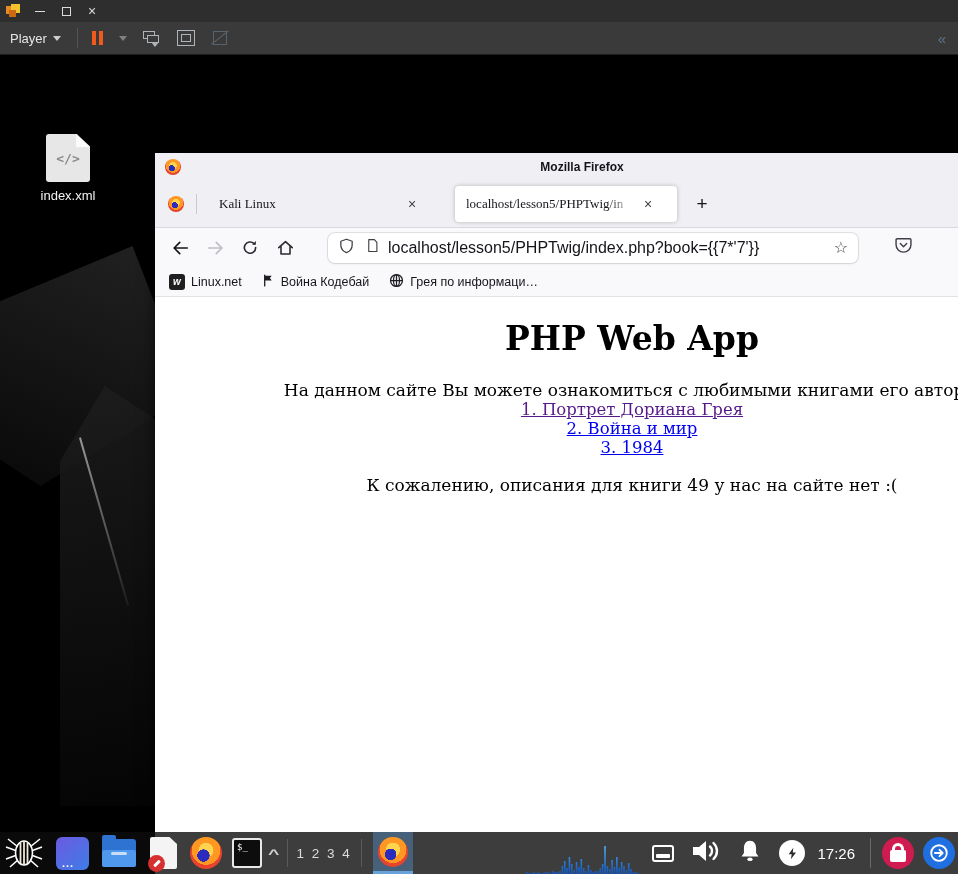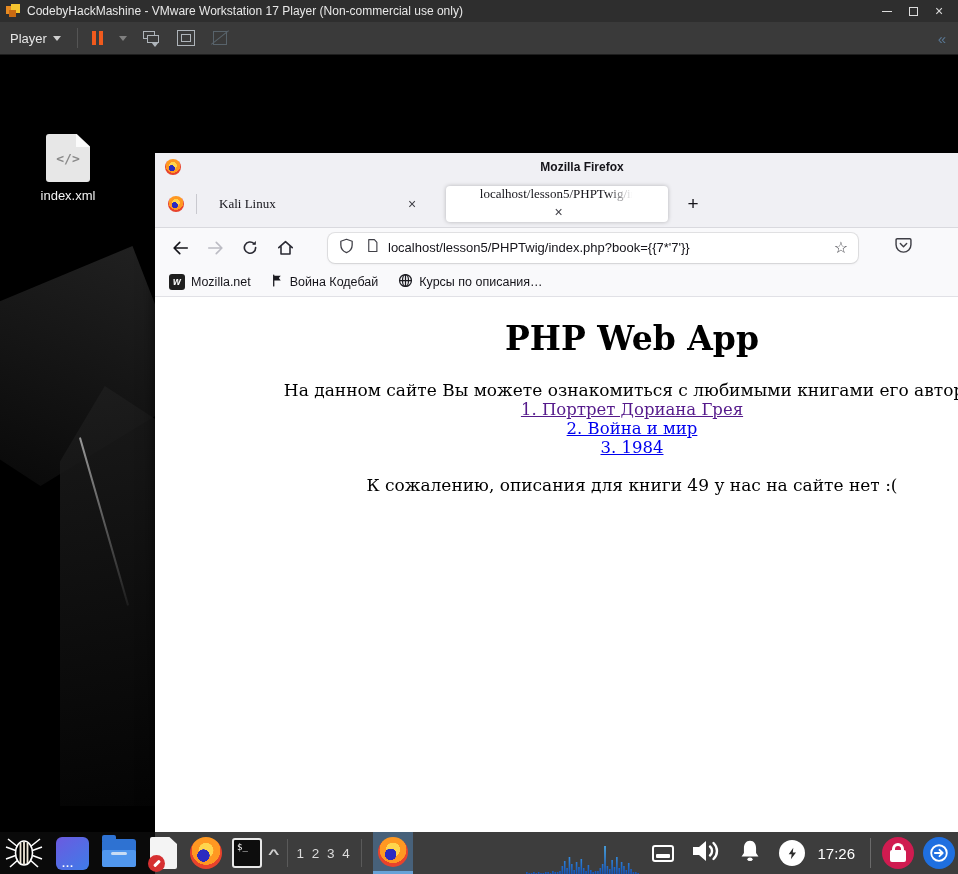--- a/index.html
+++ b/index.html
@@ -70,33 +70,33 @@
   .ff-wintitle{position:absolute;left:0;width:854px;text-align:center;font-size:12px;font-weight:bold;color:#15141a;}
   .ff-tabbar{position:absolute;left:0;top:28px;width:100%;height:46px;background:#f0f0f4;
     display:flex;align-items:center;padding-left:13px;}
   .ffview{width:16px;height:16px;flex:0 0 auto;}
   .tab-sep{width:1px;height:20px;background:#c9c9cf;margin:0 11px 0 12px;}
   .tab{width:222px;height:36px;display:flex;align-items:center;padding:0 8px 0 11px;border-radius:4px;
     font-size:13px;color:#15141a;}
   .tab .tab-label{flex:1;white-space:nowrap;overflow:hidden;font-family:Liberation Serif, serif;}
   .tab .tab-close{width:20px;height:20px;display:flex;align-items:center;justify-content:center;
     font-size:14px;color:#3f3f46;border-radius:3px;}
-  .tab.active{background:#fff;box-shadow:0 0 4px rgba(0,0,0,.25);margin-left:16px;flex-direction:column;}
+  .tab.active{background:#fff;box-shadow:0 0 4px rgba(0,0,0,.25);margin-left:25px;}
   .tab.active .tab-label{position:relative;max-width:172px;}
   .tab.active .tab-label::after{content:"";position:absolute;right:0;top:0;bottom:0;width:30px;
     background:linear-gradient(90deg, rgba(255,255,255,0), #fff 85%);}
   .newtab-btn{margin-left:12px;font-size:19px;font-weight:300;color:#15141a;width:26px;height:26px;
     display:flex;align-items:center;justify-content:center;border-radius:4px;}
   .ff-navbar{position:absolute;left:0;top:74px;width:100%;height:40px;background:#f9f9fb;
     border-top:1px solid #d9d9de;display:flex;align-items:center;padding-left:9px;}
   .nav-btn{width:32px;height:32px;display:flex;align-items:center;justify-content:center;margin-right:3px;}
   .urlbar{margin-left:24px;width:530px;height:30px;background:#fff;border-radius:7px;
     box-shadow:0 0 0 1px rgba(0,0,0,.09), 0 1px 3px rgba(0,0,0,.08);
     display:flex;align-items:center;padding:0 10px;}
-  .urlbar .url-text{flex:1;font-size:13px;color:#15141a;white-space:nowrap;overflow:hidden;margin-left:8px;}
+  .urlbar .url-text{flex:1;font-size:16px;color:#15141a;white-space:nowrap;overflow:hidden;margin-left:8px;}
   .star-glyph{font-size:16px;color:#3f3f46;}
   .pocket-btn{margin-left:36px;}
   .ff-bookmarks{position:absolute;left:0;top:114px;width:100%;height:30px;background:#f9f9fb;
     border-bottom:1px solid #e1e1e6;display:flex;align-items:center;padding-left:14px;gap:20px;}
   .bm{display:flex;align-items:center;gap:6px;font-size:12.5px;color:#15141a;}
   .bm-fav-codeby{width:16px;height:16px;background:#1f1f1f;border-radius:3px;color:#fff;
     font-size:10px;font-weight:bold;display:flex;align-items:center;justify-content:center;font-style:italic;}
 
   
   .ff-page{position:absolute;left:0;top:145px;width:100%;bottom:0;background:#fff;overflow:hidden;
@@ -151,21 +151,20 @@
 <body>
 
 <div id="stage">
 
   <div class="vm-titlebar">
     <span class="vm-logo">
         <i class="sq1"></i>
         <i class="sq2"></i>
         <i class="sq3"></i>
       </span>
-    <span class="vm-title">CodebyHackMashine - VMware Workstation 17 Player (Non-commercial use only)</span>
     <span class="wc wc-min">
         <i></i>
       </span>
     <span class="wc wc-max">
         <i></i>
       </span>
     <span class="wc wc-close">×</span>
   </div>
 
   <div class="vm-toolbar">
@@ -268,40 +267,40 @@
           <svg width="19" height="19" viewBox="0 0 24 24">
               <path d="M4 3.5h16c.8 0 1.4.6 1.4 1.4v6.1a9.4 9.4 0 0 1-18.8 0V4.9c0-.8.6-1.4 1.4-1.4z" fill="none" stroke="#3f3f46" stroke-width="1.8"></path>
               <path d="m8 9.5 4 4 4-4" fill="none" stroke="#3f3f46" stroke-width="1.8" stroke-linecap="round" stroke-linejoin="round"></path>
             </svg>
         </span>
       </div>
 
       <div class="ff-bookmarks">
         <span class="bm">
           <span class="bm-fav-codeby">w</span>
-          <span>Mozilla.net</span>
+          <span>Linux.net</span>
         </span>
         <span class="bm">
           <span>
             <svg width="13" height="15" viewBox="0 0 24 24">
                 <path d="M5 2v20" stroke="#1c1c22" stroke-width="2.4" stroke-linecap="round"></path>
                 <path d="M5 3h13l-3.5 4.5L18 12H5z" fill="#1c1c22"></path>
               </svg>
           </span>
           <span>Война Кодебай</span>
         </span>
         <span class="bm">
           <span>
             <svg width="15" height="15" viewBox="0 0 24 24">
                 <circle cx="12" cy="12" r="9.5" fill="none" stroke="#1c1c22" stroke-width="2"></circle>
                 <path d="M2.5 12h19M12 2.5v19" stroke="#1c1c22" stroke-width="2"></path>
                 <ellipse cx="12" cy="12" rx="4.8" ry="9.5" fill="none" stroke="#1c1c22" stroke-width="2"></ellipse>
               </svg>
           </span>
-          <span>Курсы по описания…</span>
+          <span>Грея по информаци…</span>
         </span>
       </div>
 
       <div class="ff-page">
         <h1>PHP Web App</h1>
         <p class="page-intro">На данном сайте Вы можете ознакомиться с любимыми книгами его автора:</p>
         <a class="book-link visited">1. Портрет Дориана Грея</a>
         <a class="book-link unvisited">2. Война и мир</a>
         <a class="book-link unvisited">3. 1984</a>
         <p class="page-message">К сожалению, описания для книги 49 у нас на сайте нет :(</p>

